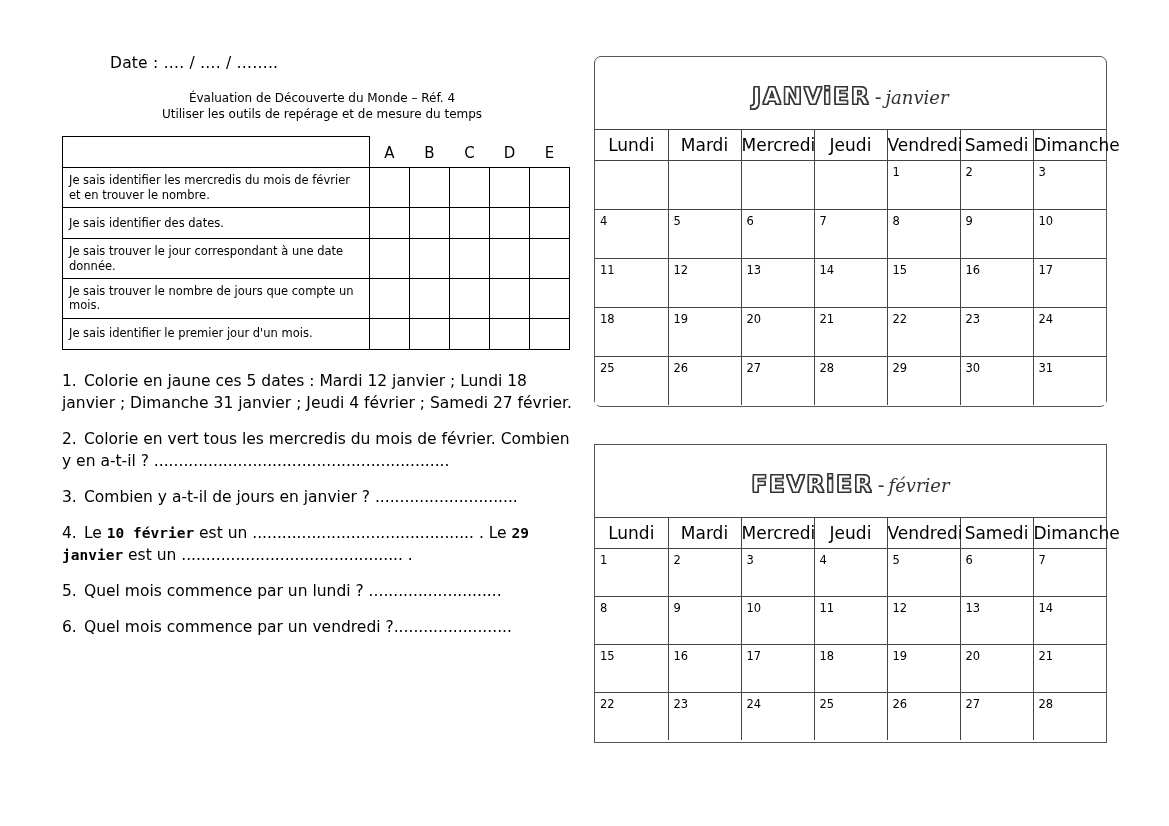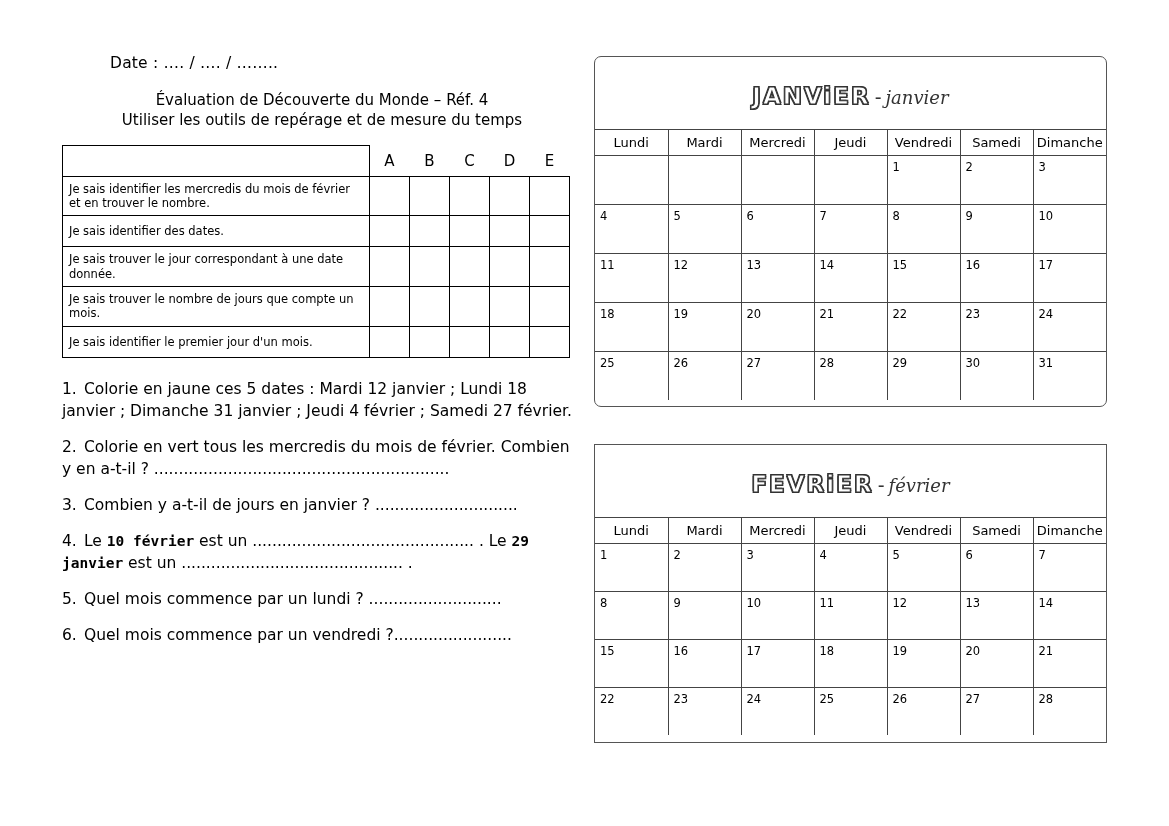--- a/index.html
+++ b/index.html
@@ -35,21 +35,21 @@
   }
   .id-line .prenom {
     white-space: pre;
   }
   .id-line .date {
     margin-left: 48px;
     white-space: pre;
   }
   .doc-title {
     text-align: center;
-    font-size: 15px;
+    font-size: 12px;
     line-height: 1.35;
     margin: 0 0 14px 0;
     width: 500px;
     margin-left: 10px;
   }
   .doc-title .line2 {
     display: block;
     text-align: center;
   }
 
@@ -163,21 +163,21 @@
   }
   table.cal {
     border-collapse: collapse;
     width: 100%;
     table-layout: fixed;
   }
   table.cal th {
     border: 1px solid #444;
     border-left: none;
     border-right: 1px solid #444;
-    font-size: 13px;
+    font-size: 17px;
     font-weight: normal;
     padding: 5px 0;
     text-align: center;
     background: #fff;
   }
   table.cal th:first-child { border-left: none; }
   table.cal th:last-child { border-right: none; }
   table.cal td {
     border: 1px solid #444;
     border-left: none;

